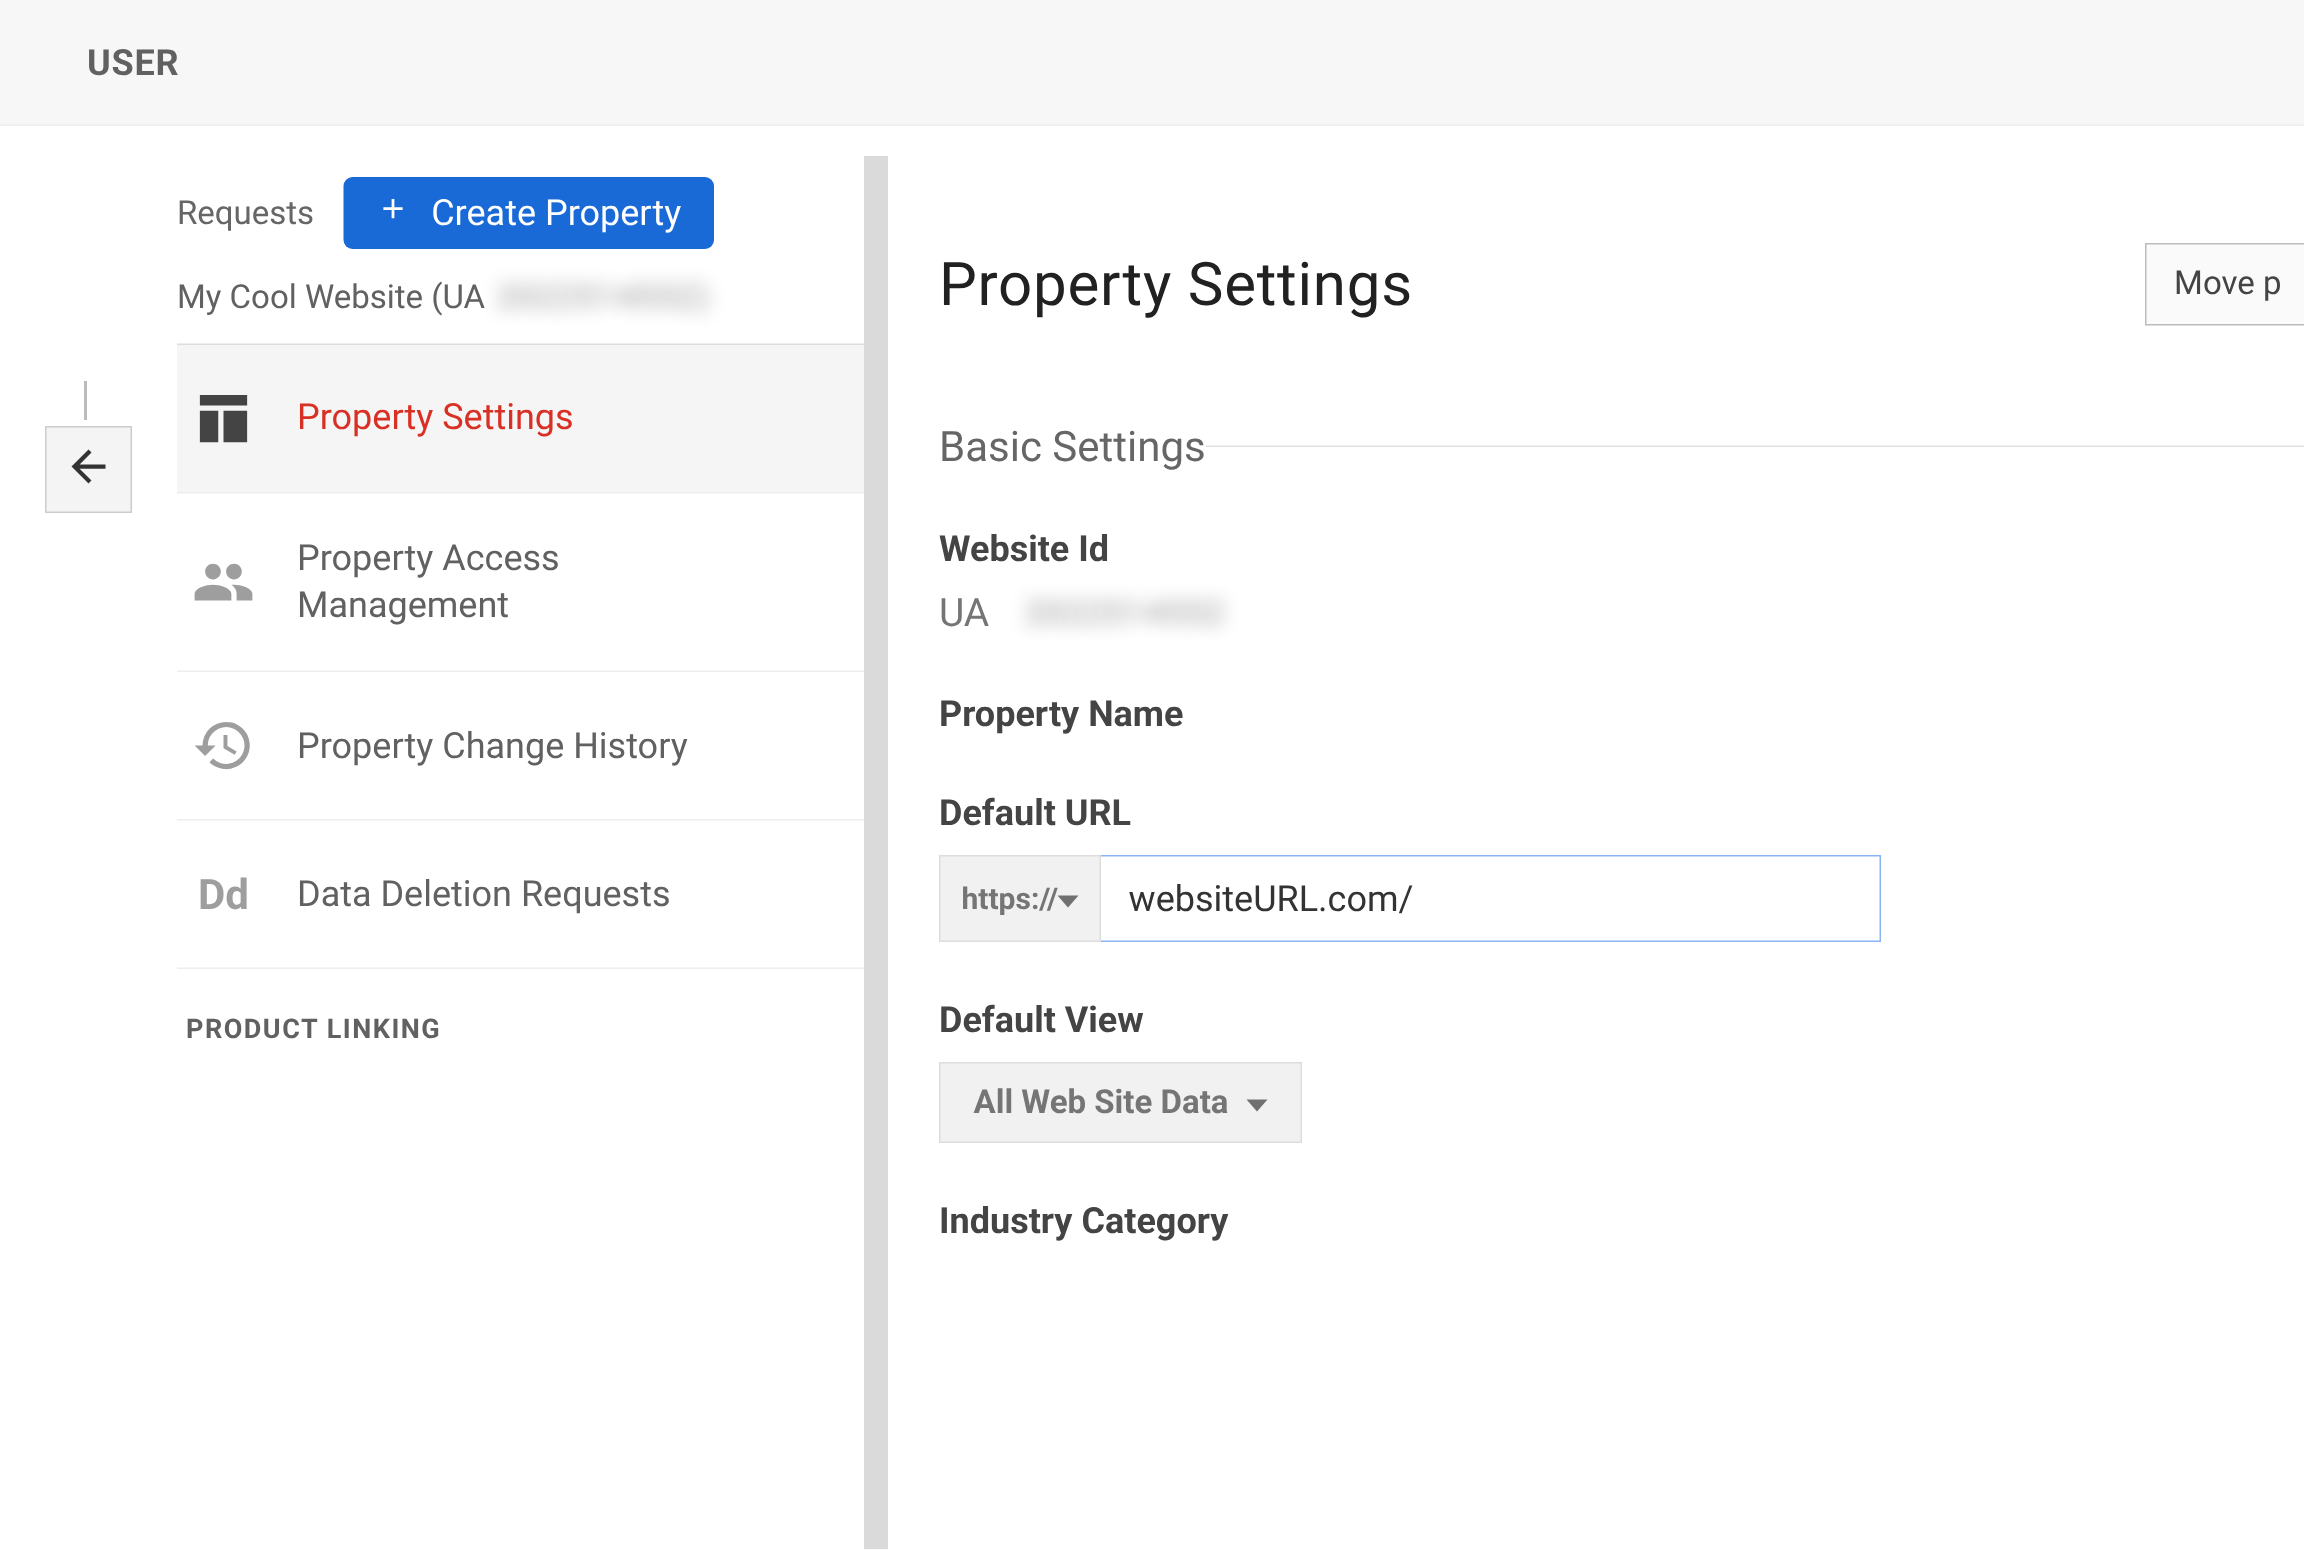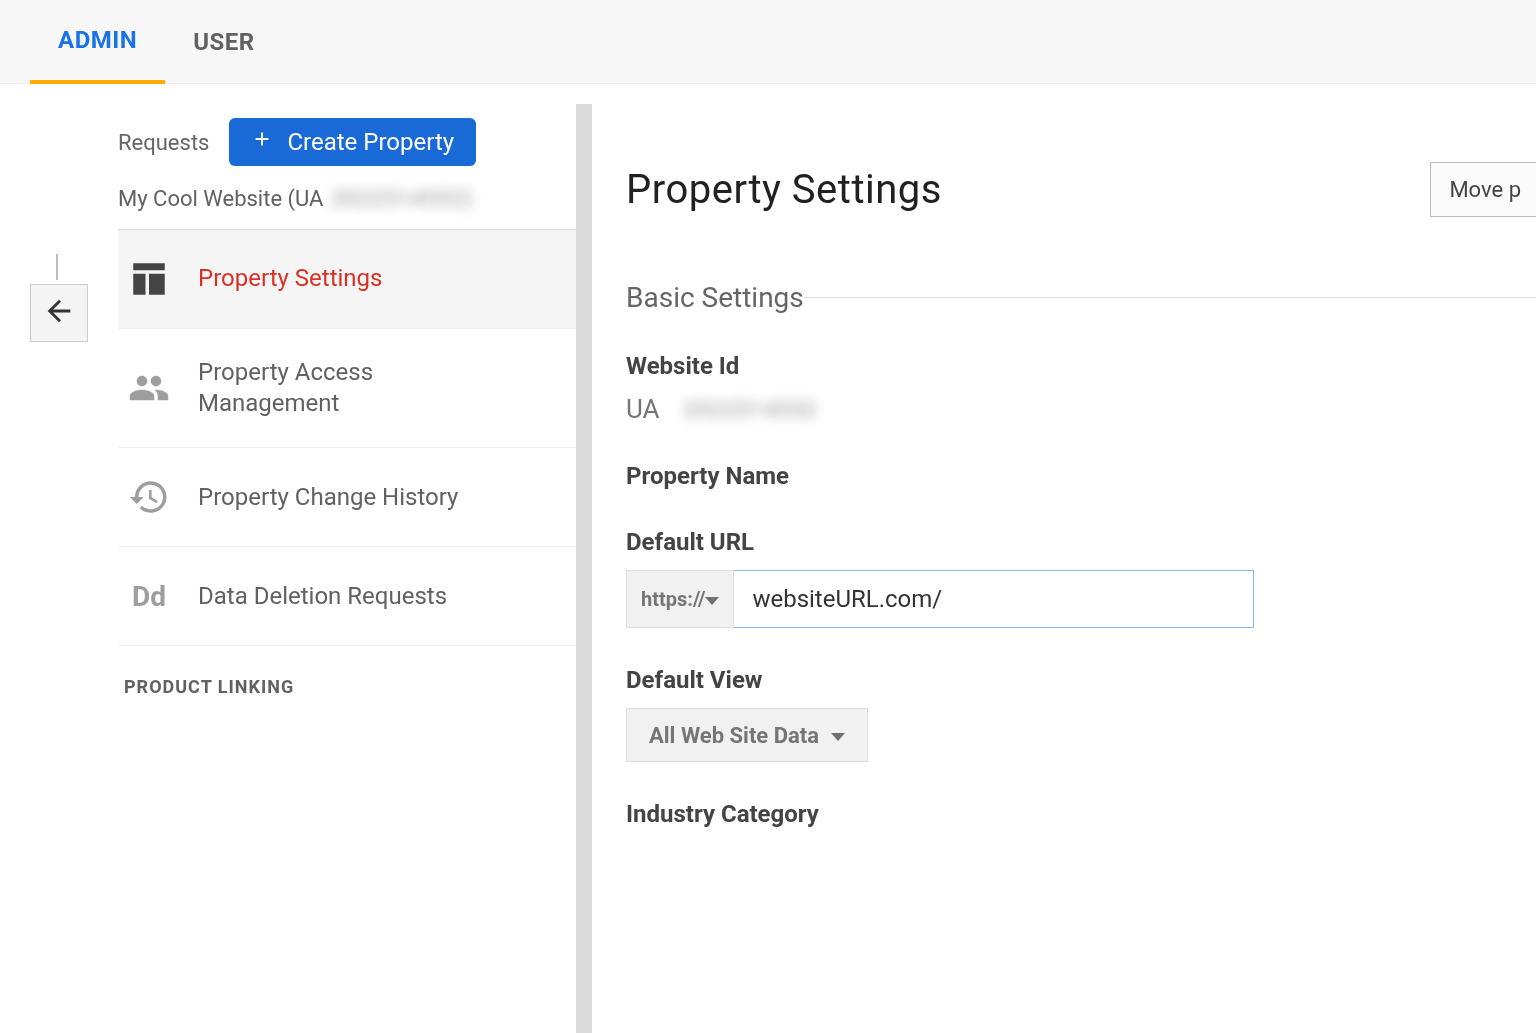--- a/index.html
+++ b/index.html
@@ -257,21 +257,20 @@
       border-left: 7px solid transparent;
       border-right: 7px solid transparent;
       border-top: 8px solid #707070;
       margin-top: 3px;
     }
   </style>
 </head>
 <body>
 
 <div class="top-tabs">
-  <div class="tab active">ADMIN</div>
   <div class="tab">USER</div>
 </div>
 
 <div class="workspace">
 
   <div class="back-col">
     <div class="vline-short"></div>
     <div class="back-btn">
       <span class="icon">
         <svg viewBox="0 0 24 24" fill="#333">

